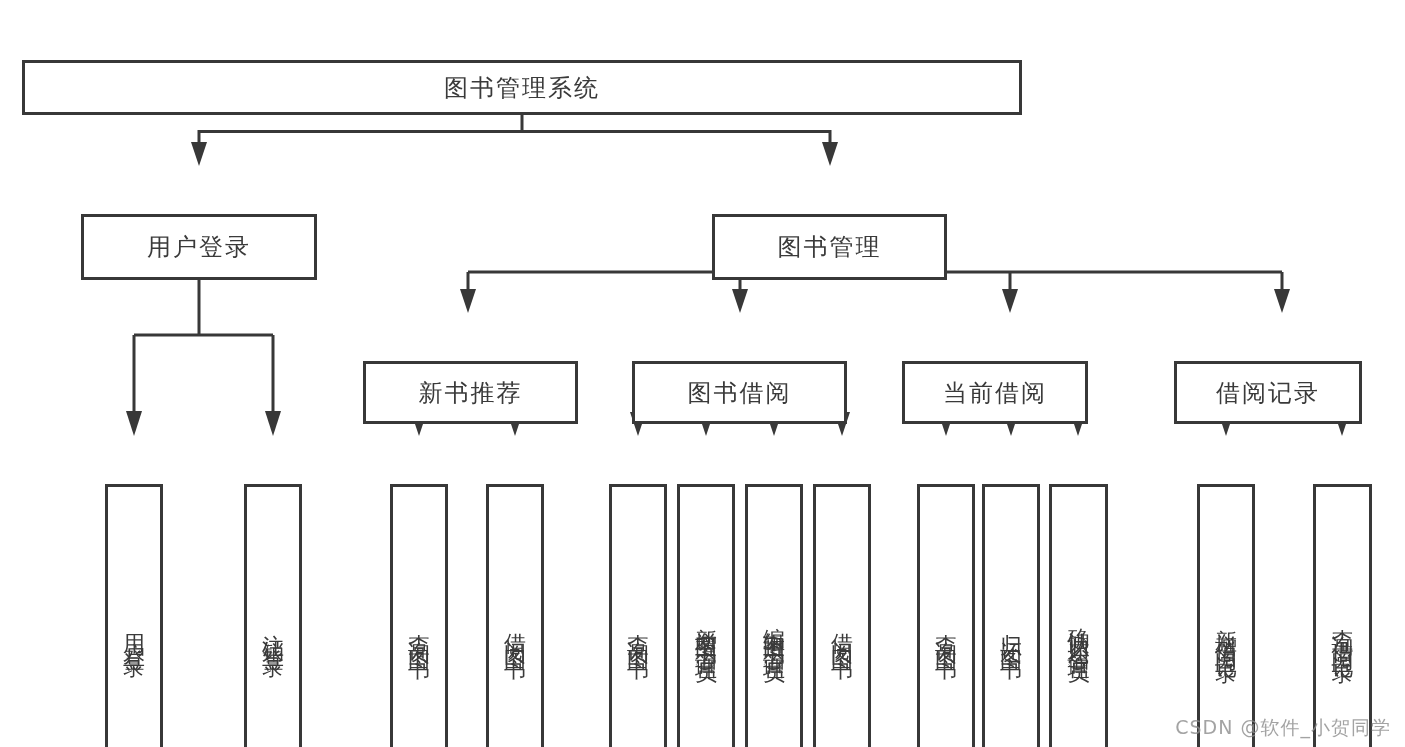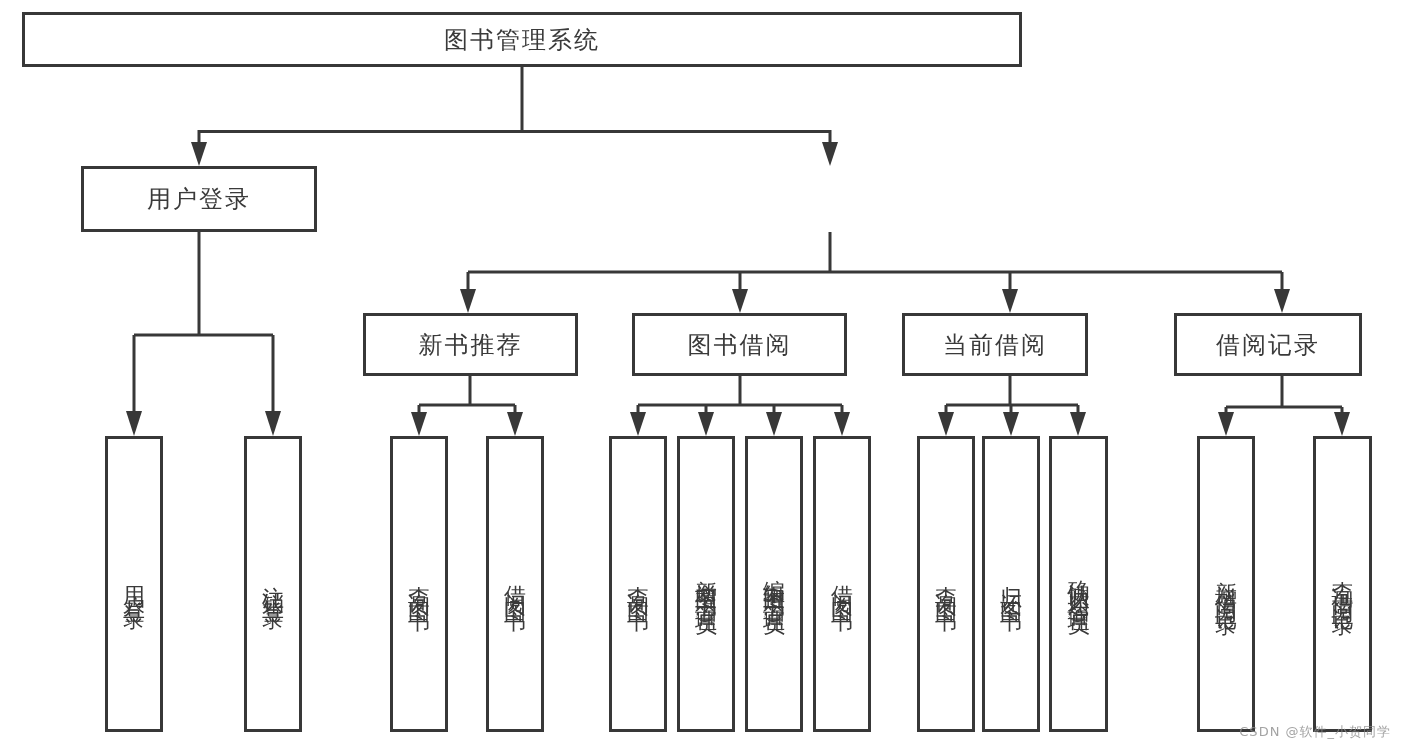--- a/index.html
+++ b/index.html
@@ -23,39 +23,40 @@
     top: 0;
   }
   .node {
     position: absolute;
     box-sizing: border-box;
     background: #ffffff;
     border: 3px solid #383838;
     display: flex;
     align-items: center;
     justify-content: center;
+    margin-top: 48px;
   }
   .lbl {
     color: #3a3a3a;
     white-space: nowrap;
   }
   .h .lbl {
     font-size: 24px;
     letter-spacing: 2px;
   }
   .v .lbl {
     writing-mode: vertical-rl;
     font-size: 22px;
     letter-spacing: 8px;
   }
   #watermark {
     position: absolute;
     right: 14px;
     bottom: 6px;
-    font-size: 13px;
+    font-size: 19px;
     color: rgba(140, 140, 140, 0.8);
     letter-spacing: 1px;
     white-space: nowrap;
   }
 </style>
 </head>
 <body>
 
 <div id="stage">
 
@@ -90,20 +91,23 @@
       <polygon points="1334,412 1350,412 1342,436"></polygon>
     </g>
   </svg>
 
   <div class="node h" style="left:22px; top:12px; width:1000px; height:55px">
     <span class="lbl">图书管理系统</span>
   </div>
 
   <div class="node h" style="left:81px; top:166px; width:236px; height:66px">
     <span class="lbl">用户登录</span>
+  </div>
+  <div class="node h" style="left:712px; top:166px; width:235px; height:66px">
+    <span class="lbl">图书管理</span>
   </div>
 
   <div class="node h" style="left:363px; top:313px; width:215px; height:63px">
     <span class="lbl">新书推荐</span>
   </div>
   <div class="node h" style="left:632px; top:313px; width:215px; height:63px">
     <span class="lbl">图书借阅</span>
   </div>
   <div class="node h" style="left:902px; top:313px; width:186px; height:63px">
     <span class="lbl">当前借阅</span>

